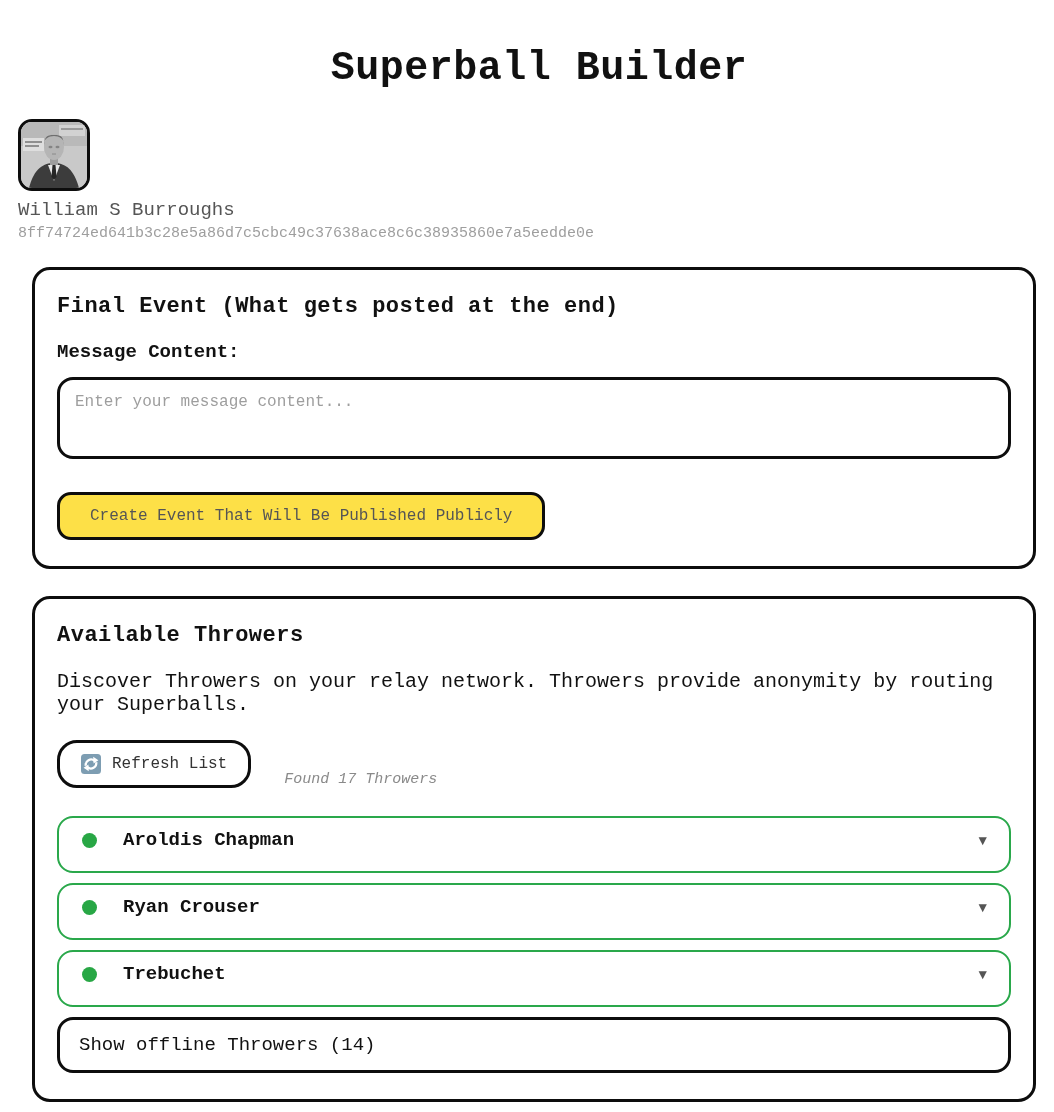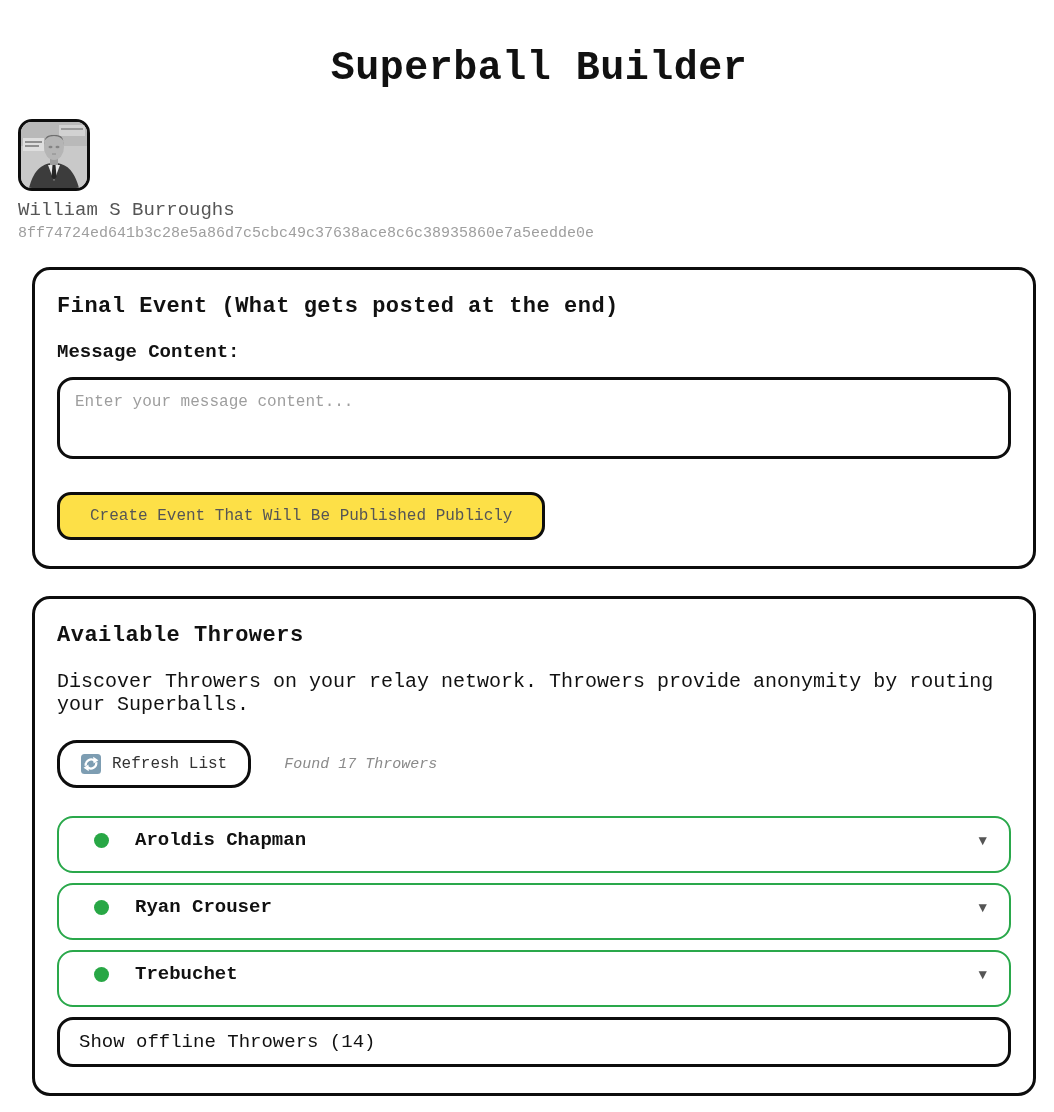--- a/index.html
+++ b/index.html
@@ -96,21 +96,21 @@
   
   .desc {
     margin: 0 0 24px 0;
     font-size: 20px;
     line-height: 23px;
     max-width: 81ch;
     color: #111111;
   }
   .refresh-row {
     display: flex;
-    align-items: center;
+    align-items: flex-end;
     gap: 33px;
     margin-bottom: 28px;
   }
   .refresh-btn {
     display: flex;
     align-items: center;
     gap: 11px;
     height: 48px;
     padding: 0 21px;
     background: #ffffff;
@@ -128,21 +128,21 @@
     color: #8a8a8a;
   }
 
   .thrower-row {
     display: flex;
     align-items: flex-start;
     box-sizing: border-box;
     height: 57px;
     border: 2.5px solid #2aa84b;
     border-radius: 16px;
-    padding: 11px 22px 0 32px;
+    padding: 11px 22px 0 20px;
     margin-bottom: 10px;
     background: #ffffff;
     cursor: pointer;
   }
   .status-dot {
     flex: 0 0 auto;
     width: 15px; height: 15px;
     border-radius: 50%;
     background: #28a745;
     margin: 4px 26px 0 3px;
@@ -159,21 +159,21 @@
     color: #555555;
     padding-top: 3px;
     line-height: 18px;
   }
 
   .offline-btn {
     display: flex;
     align-items: center;
     width: 100%;
     box-sizing: border-box;
-    height: 50px;
+    height: 56px;
     background: #ffffff;
     border: 3px solid #0d0d0d;
     border-radius: 16px;
     padding: 4px 19px;
     font-family: "Liberation Mono", "DejaVu Sans Mono", monospace;
     font-size: 19px;
     color: #111111;
     text-align: left;
     cursor: pointer;
   }

